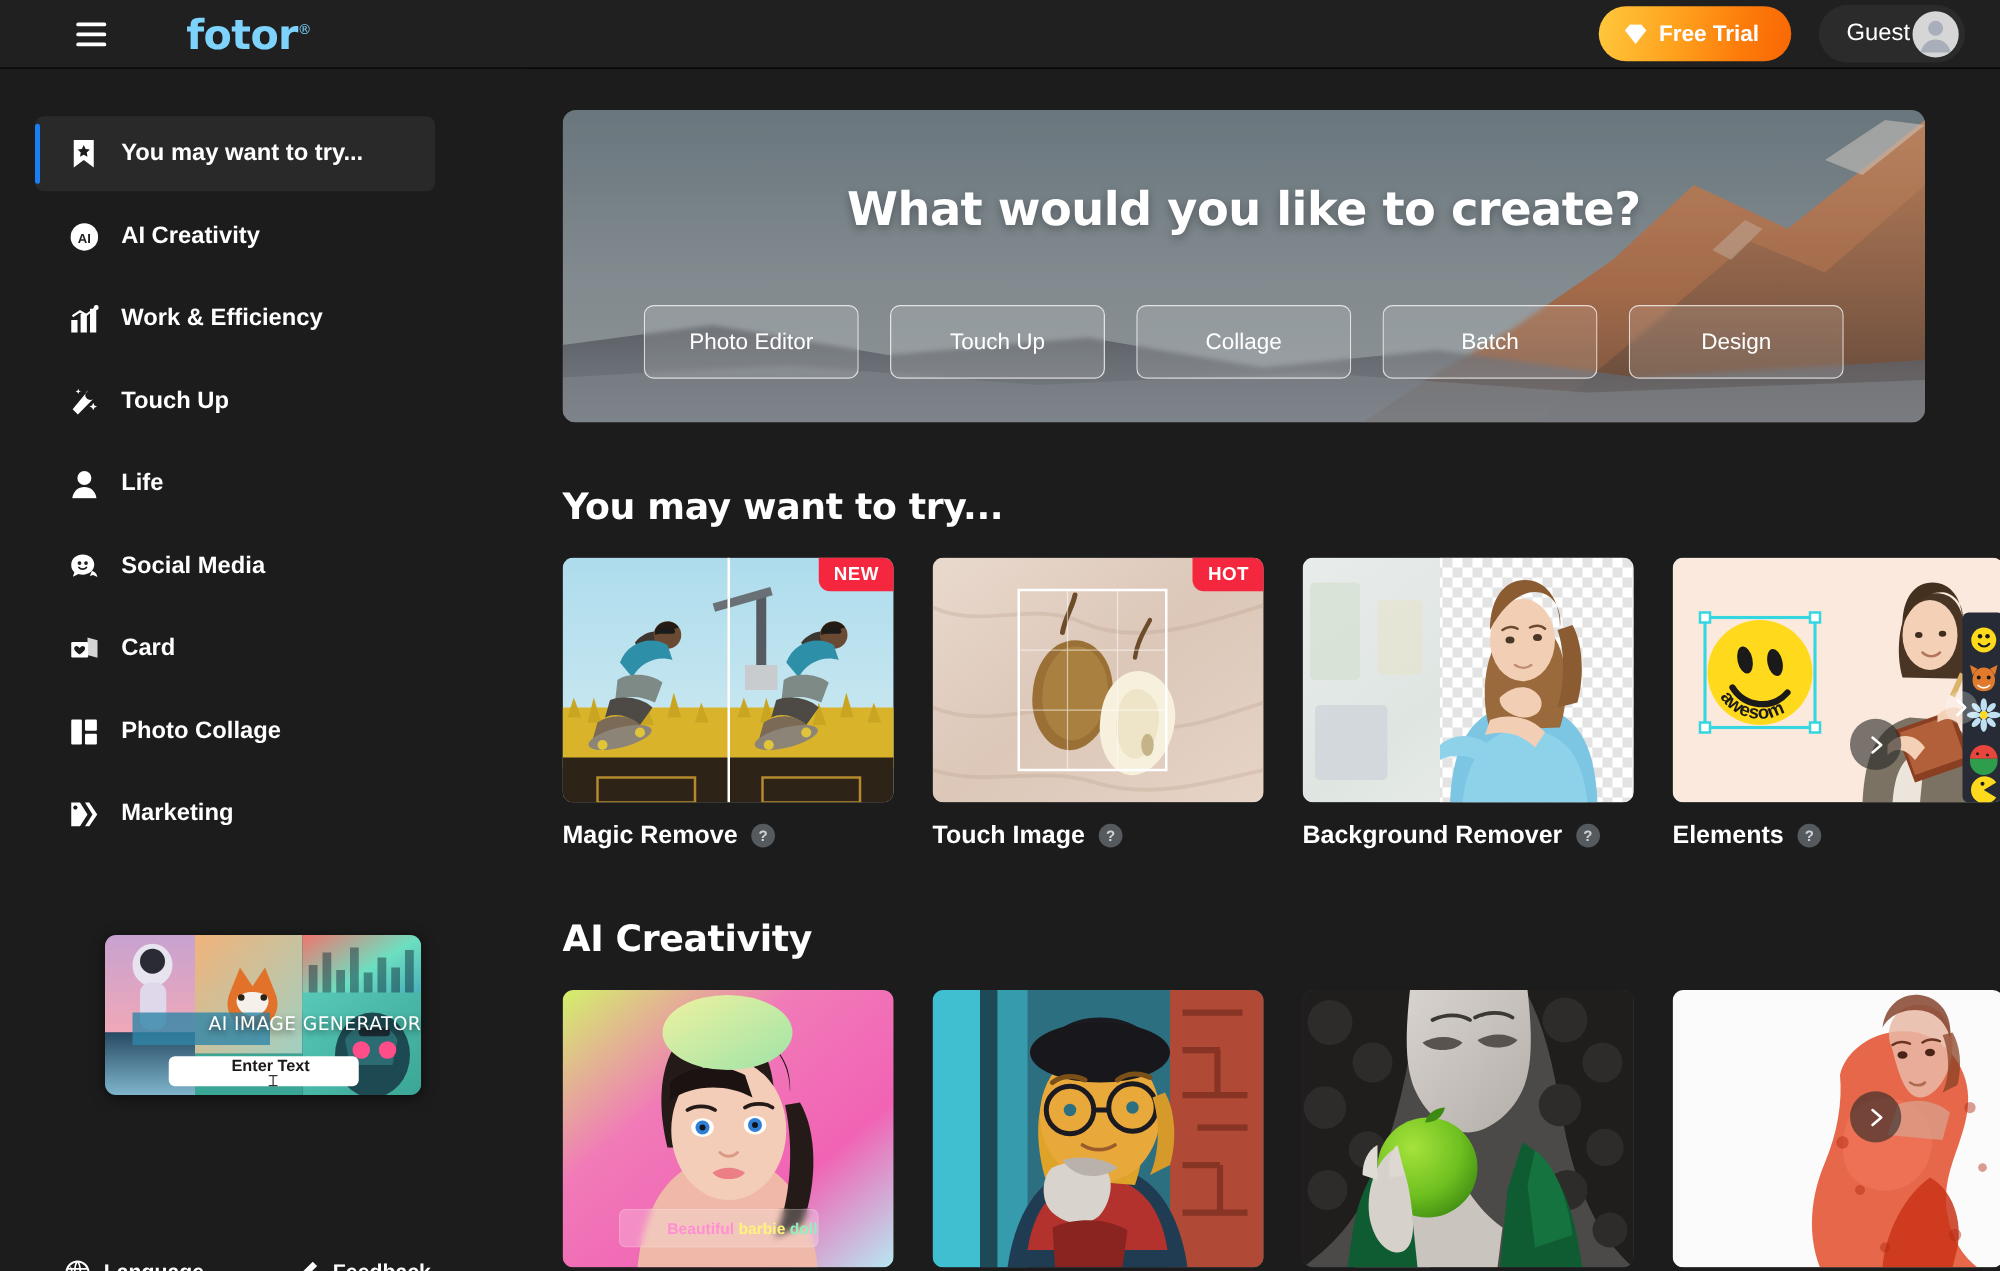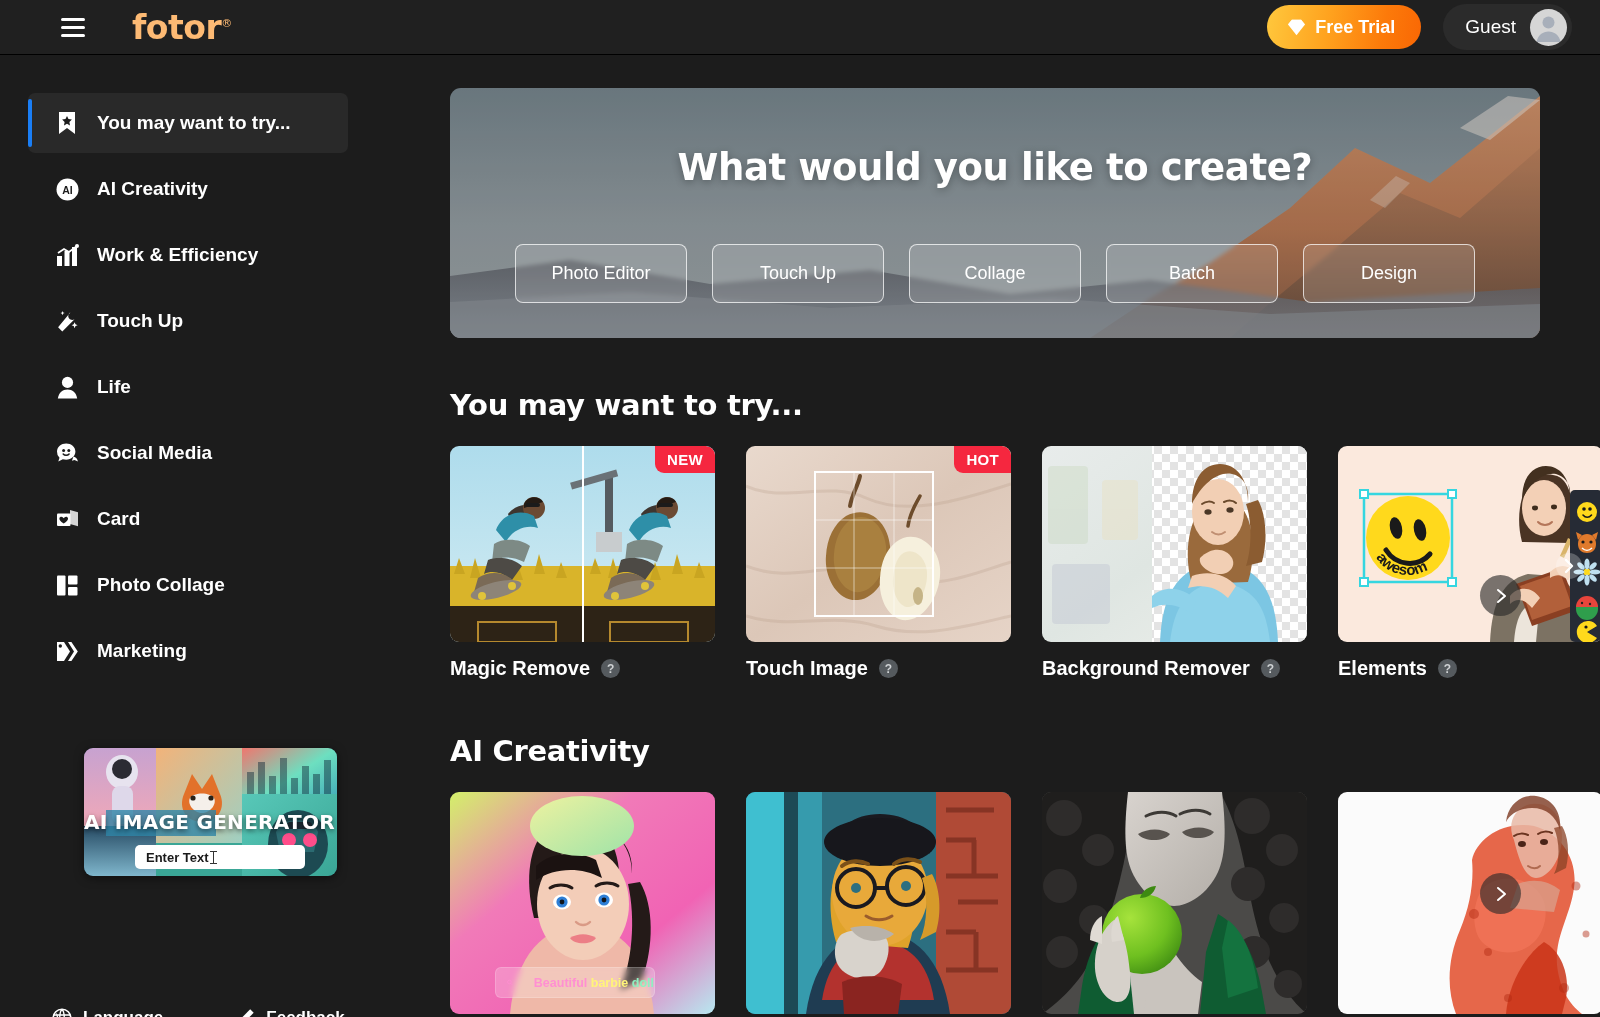--- a/index.html
+++ b/index.html
@@ -14,36 +14,36 @@
   
   .topbar {
     position: absolute; left: 0; top: 0; width: 1600px; height: 55px;
     background: #202020; display: flex; align-items: center;
     border-bottom: 1px solid #000;
   }
   .burger { width: 34px; height: 34px; margin-left: 56px; display: flex;
     flex-direction: column; justify-content: center; align-items: center; gap: 5px; cursor: pointer; }
   .burger i { display: block; width: 24px; height: 3px; background: #fff; border-radius: 2px; }
   .logo {
-    margin-left: 42px; color: #fdba74; font-size: 33px; font-weight: 700;
+    margin-left: 59px; color: #7dd3fc; font-size: 33px; font-weight: 700;
     letter-spacing: -0.5px; position: relative; font-family: "DejaVu Sans", sans-serif;
   }
   .logo .reg { font-size: 11px; vertical-align: super; font-weight: 400; }
 
   .topright { margin-left: auto; display: flex; align-items: center; gap: 22px; padding-right: 28px; }
   .free-trial {
     display: flex; align-items: center; gap: 9px;
     background: linear-gradient(100deg, #ffc83d 0%, #ffa21e 40%, #fc7a0a 75%, #f96704 100%);
     border: none; border-radius: 22px; height: 44px; padding: 0 26px 0 20px;
     color: #fff; font-size: 18px; font-weight: 700; cursor: pointer;
     font-family: "Liberation Sans", sans-serif;
   }
   .gem { width: 19px; height: 17px; display: block; }
   .guest-pill {
-    display: flex; align-items: center; gap: 14px;
+    display: flex; align-items: center; gap: 2px;
     background: #2b2b2b; border-radius: 24px; height: 46px; padding: 0 5px 0 22px; cursor: pointer;
   }
   .guest-pill .gname { color: #fff; font-size: 19px; font-weight: 400; }
   .avatar {
     width: 37px; height: 37px; border-radius: 50%; background: #d6d6d6;
     display: flex; align-items: center; justify-content: center; overflow: hidden;
   }
 
   
   .sidebar { position: absolute; left: 0; top: 55px; width: 420px; height: 962px; background: #1c1c1c; }
@@ -61,28 +61,28 @@
   .nav-item .ico { width: 24px; height: 24px; flex: 0 0 24px; display: flex; align-items: center; justify-content: center; }
   .nav-item .lbl { color: #fff; font-size: 19px; font-weight: 700; white-space: nowrap; }
 
   
   .promo {
     position: absolute; left: 84px; top: 693px; width: 253px; height: 128px;
     border-radius: 9px; overflow: hidden; cursor: pointer;
     box-shadow: 0 2px 10px rgba(0,0,0,.5);
   }
   .promo-title {
-    position: absolute; left: 0; right: 0; top: 62px; text-align: left;
-    color: #fff; font-size: 20px; font-weight: 700; letter-spacing: .3px;
+    position: absolute; left: 0; right: 0; top: 62px; text-align: right;
+    color: #fff; font-size: 15px; font-weight: 400; letter-spacing: .3px;
     text-shadow: 0 2px 5px rgba(0,0,0,.55); font-family: "DejaVu Sans", sans-serif;
   }
   .promo-input {
-    position: absolute; left: 51px; top: 97px; width: 170px; height: 24px;
+    position: absolute; left: 51px; top: 97px; width: 152px; height: 24px;
     background: #fff; border-radius: 5px; display: flex; align-items: center;
-    padding-left: 11px; color: #1a1a1a; font-size: 13px; font-weight: 700;
+    padding-left: 11px; color: #1a1a1a; font-size: 13px; font-weight: 700; flex-direction: column;
   }
   .caret { display: inline-block; width: 1px; height: 13px; background: #333; margin-left: 4px; position: relative; }
   .caret::before, .caret::after {
     content:""; position:absolute; left:-3px; width:7px; height:1px; background:#333;
   }
   .caret::before { top: 0; } .caret::after { bottom: 0; }
 
   .footer-links {
     position: absolute; left: 52px; top: 953px; display: flex; gap: 72px; align-items: center;
   }

